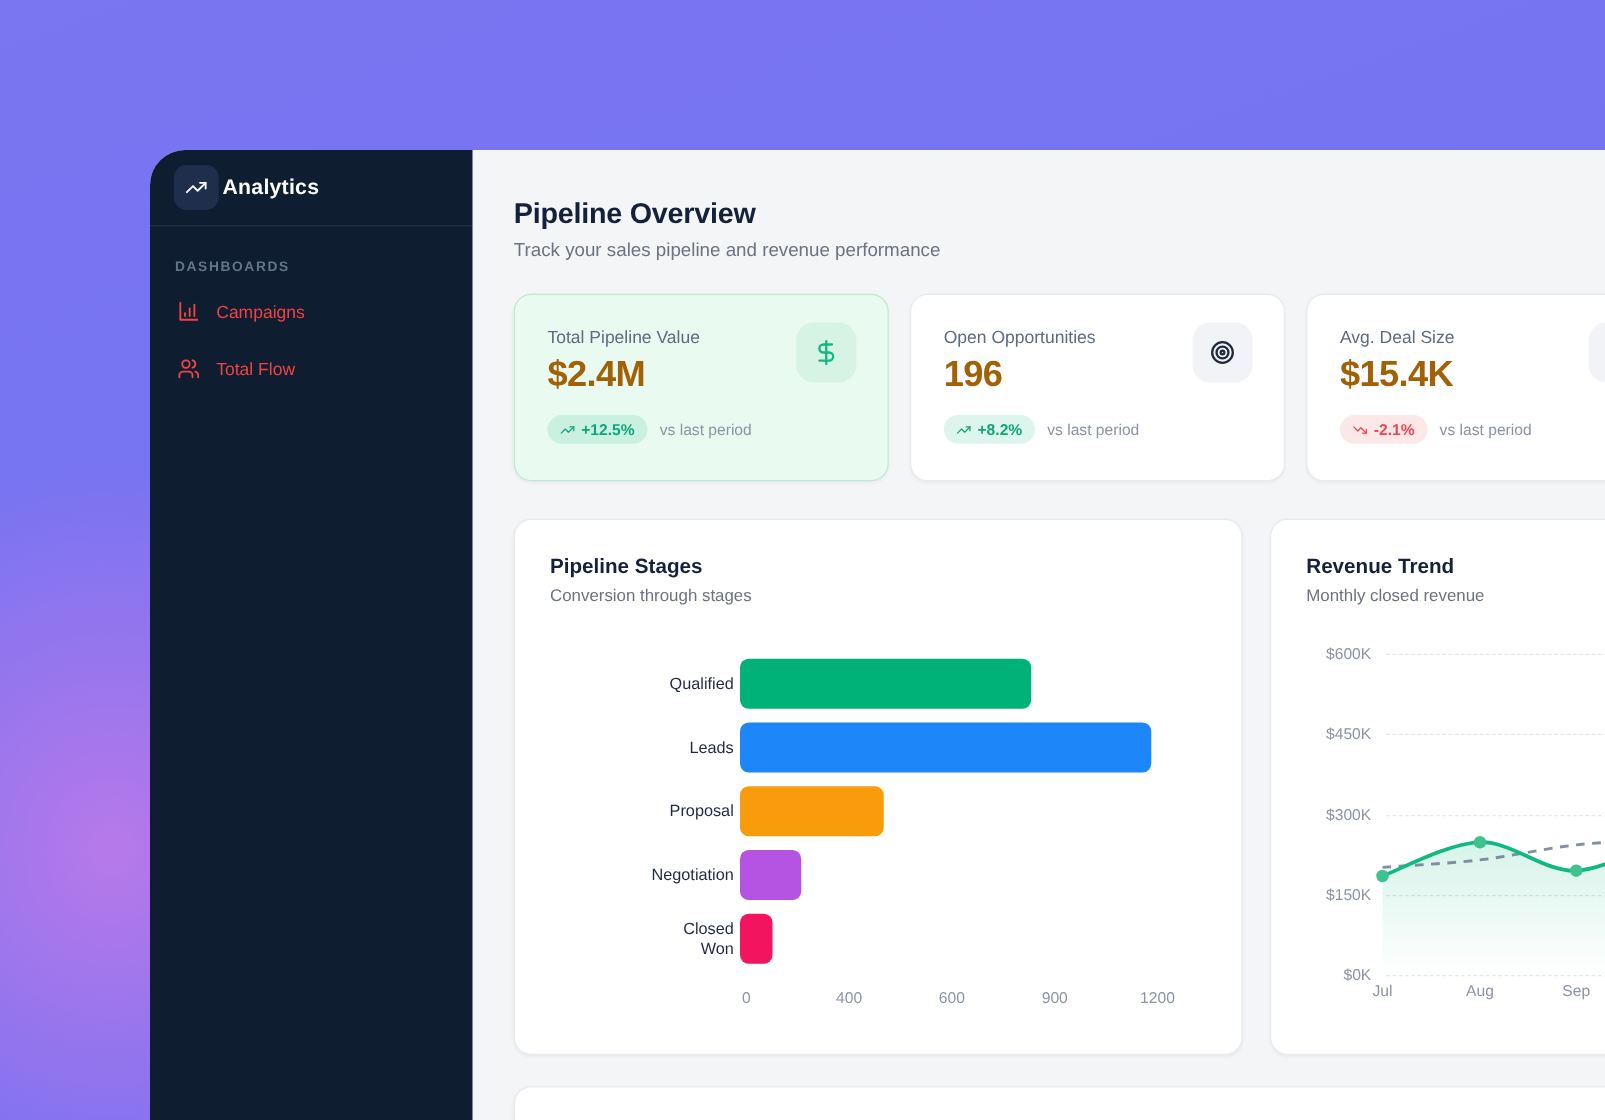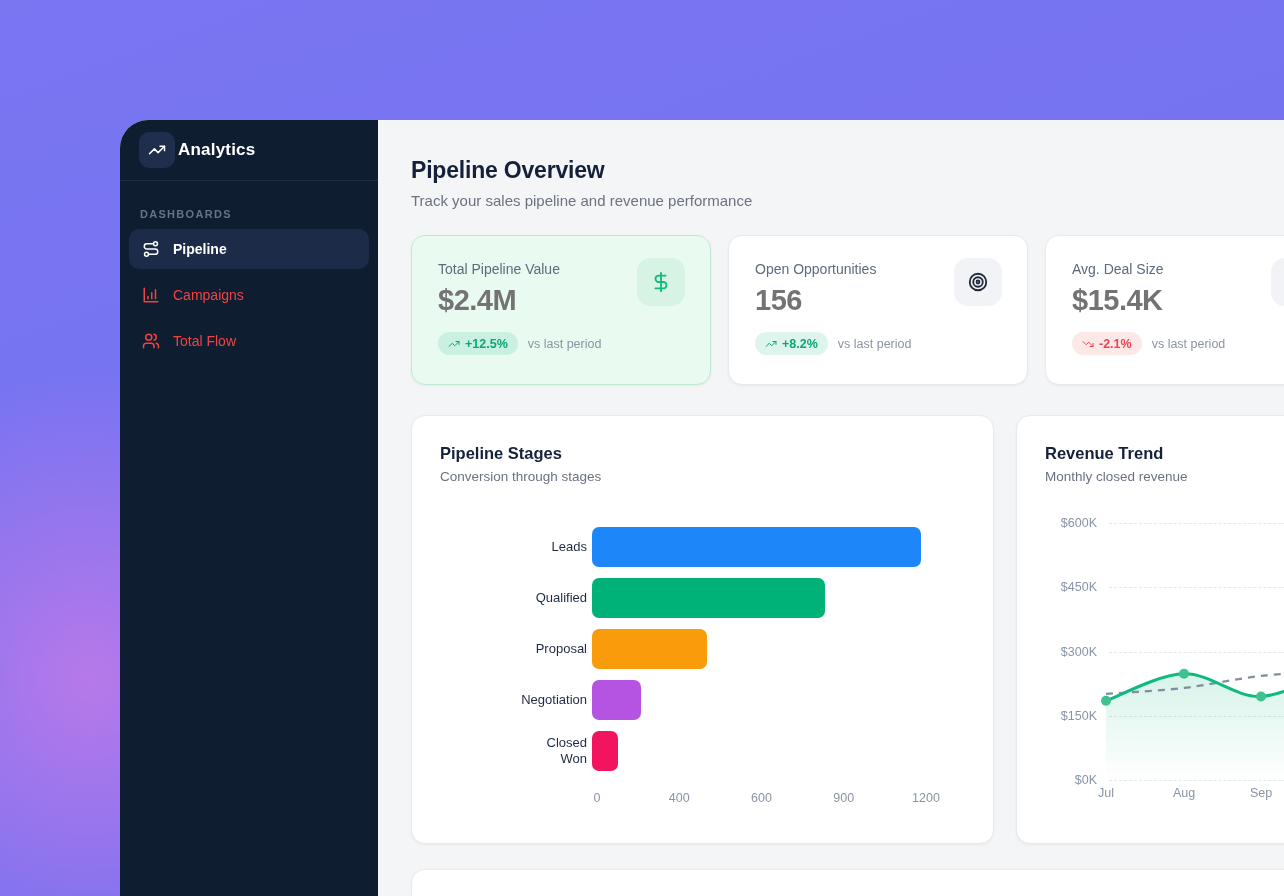--- a/index.html
+++ b/index.html
@@ -33,21 +33,21 @@
   .main { flex:1; min-width:0; padding:36px 0 0 33px; position:relative; }
   .page-title { margin:0; font-size:23px; line-height:28px; font-weight:700; color:#15213a; letter-spacing:-.2px; }
   .page-subtitle { margin:8px 0 0; font-size:15px; line-height:18px; color:#6b7280; }
   
   .kpi-row { display:flex; gap:17px; margin-top:25px; }
   .kpi-card { position:relative; width:300px; height:150px; flex:none; background:#ffffff;
               border:1px solid #e8eaef; border-radius:14px; padding:25px 26px;
               box-shadow:0 1px 3px rgba(16,24,40,.05); }
   .kpi-card.highlighted { background:#e9faf1; border-color:#c0e9d3; }
   .kpi-label { font-size:14px; color:#5d6b7e; }
-  .kpi-value { margin-top:7px; font-size:29px; font-weight:700; color:#737373; letter-spacing:-.5px; }
+  .kpi-value { margin-top:7px; font-size:29px; font-weight:700; color:#a16207; letter-spacing:-.5px; }
   .kpi-foot { margin-top:15px; display:flex; align-items:center; gap:10px; }
   .badge { display:inline-flex; align-items:center; gap:5px; height:23px; padding:0 10px;
            border-radius:12px; font-size:12.5px; font-weight:700; }
   .badge.up { background:rgba(16,185,129,.14); color:#0da678; }
   .badge.down { background:rgba(239,68,68,.12); color:#ec4452; }
   .kpi-compare { font-size:12.5px; color:#8b94a3; }
   .kpi-icon-box { position:absolute; top:22px; right:25px; width:48px; height:48px; border-radius:14px;
                   background:#f1f3f6; color:#1e293b; display:flex; align-items:center; justify-content:center; }
   .kpi-card.highlighted .kpi-icon-box { background:#d6f3e3; color:#10b981; }
   
@@ -90,30 +90,20 @@
       <div class="logo-box">
           <svg width="18" height="18" viewBox="0 0 24 24" fill="none" stroke="currentColor" stroke-width="2" stroke-linecap="round" stroke-linejoin="round">
             <polyline points="22 7 13.5 15.5 8.5 10.5 2 17"></polyline>
             <polyline points="16 7 22 7 22 13"></polyline>
           </svg>
         </div>
       <div class="brand-name">Analytics</div>
     </div>
     <div class="section-label">DASHBOARDS</div>
     <nav class="nav" id="sidebar-nav">
-        <div class="nav-item active">
-          <span class="ic">
-            <svg width="18" height="18" viewBox="0 0 24 24" fill="none" stroke="currentColor" stroke-width="2" stroke-linecap="round" stroke-linejoin="round">
-              <circle cx="6" cy="19" r="2.6"></circle>
-              <path d="M9 19h8.5a3.5 3.5 0 0 0 0-7h-11a3.5 3.5 0 0 1 0-7H15"></path>
-              <circle cx="18" cy="5" r="2.6"></circle>
-            </svg>
-          </span>
-          <span>Pipeline</span>
-        </div>
         <div class="nav-item">
           <span class="ic">
             <svg width="18" height="18" viewBox="0 0 24 24" fill="none" stroke="currentColor" stroke-width="2" stroke-linecap="round" stroke-linejoin="round">
               <path d="M3 3v18h18"></path>
               <path d="M8 17v-3"></path>
               <path d="M13 17V9"></path>
               <path d="M18 17V5"></path>
             </svg>
           </span>
           <span>Campaigns</span>
@@ -154,21 +144,21 @@
           </div>
           <div class="kpi-icon-box">
             <svg width="22" height="22" viewBox="0 0 24 24" fill="none" stroke="currentColor" stroke-width="2" stroke-linecap="round" stroke-linejoin="round">
               <line x1="12" y1="2" x2="12" y2="22"></line>
               <path d="M17 5H9.5a3.5 3.5 0 0 0 0 7h5a3.5 3.5 0 0 1 0 7H6"></path>
             </svg>
           </div>
         </div>
         <div class="kpi-card">
           <div class="kpi-label">Open Opportunities</div>
-          <div class="kpi-value">156</div>
+          <div class="kpi-value">196</div>
           <div class="kpi-foot">
             <span class="badge up">
               <span style="display:flex">
                 <svg width="12" height="12" viewBox="0 0 24 24" fill="none" stroke="currentColor" stroke-width="2" stroke-linecap="round" stroke-linejoin="round">
                   <polyline points="22 7 13.5 15.5 8.5 10.5 2 17"></polyline>
                   <polyline points="16 7 22 7 22 13"></polyline>
                 </svg>
               </span>
               <span>+8.2%</span>
             </span>
@@ -206,29 +196,29 @@
         </div>
       </div>
 
     <div class="charts-row">
 
       <section class="chart-card stages">
         <div class="chart-title">Pipeline Stages</div>
         <div class="chart-subtitle">Conversion through stages</div>
         <div class="bar-chart" id="bar-chart">
             <div class="bar-row">
+              <div class="bar-label">Qualified</div>
+              <div class="bar-track">
+                <div class="bar" style="width:233.0px;background:#00b277"></div>
+              </div>
+            </div>
+            <div class="bar-row">
               <div class="bar-label">Leads</div>
               <div class="bar-track">
                 <div class="bar" style="width:329.0px;background:#1d87fa"></div>
-              </div>
-            </div>
-            <div class="bar-row">
-              <div class="bar-label">Qualified</div>
-              <div class="bar-track">
-                <div class="bar" style="width:233.0px;background:#00b277"></div>
               </div>
             </div>
             <div class="bar-row">
               <div class="bar-label">Proposal</div>
               <div class="bar-track">
                 <div class="bar" style="width:115.1px;background:#f89c0b"></div>
               </div>
             </div>
             <div class="bar-row">
               <div class="bar-label">Negotiation</div>

